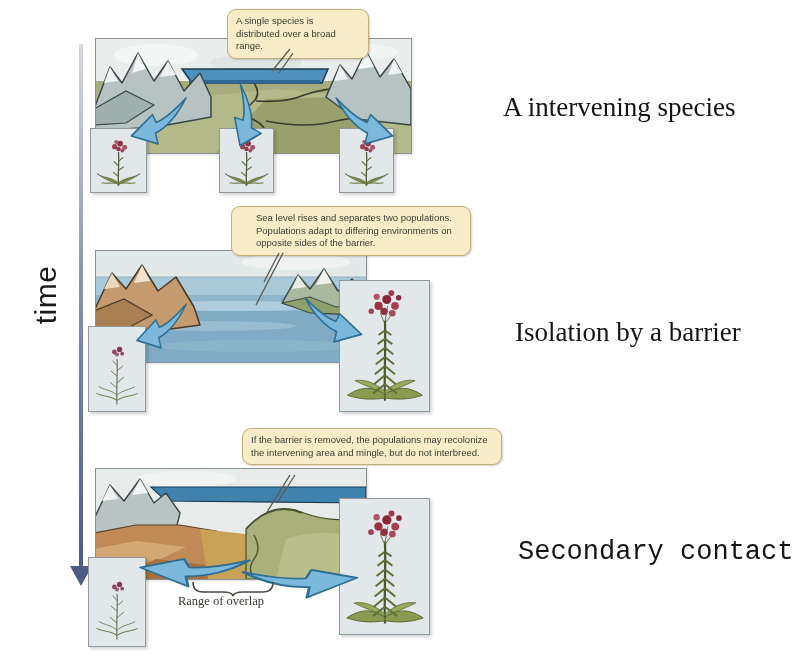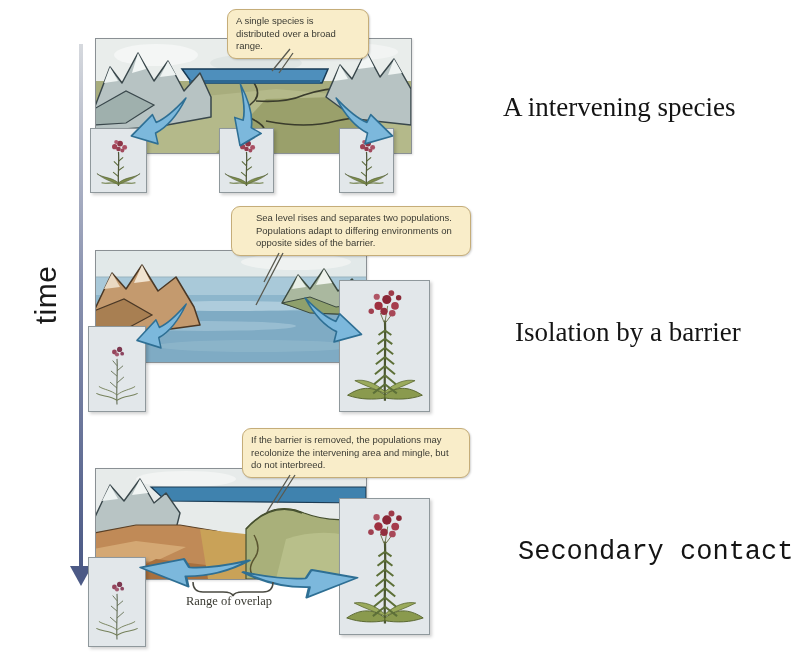--- a/index.html
+++ b/index.html
@@ -50,21 +50,21 @@
   .card svg{width:100%;height:100%;}
   
   .swoosh{position:absolute;z-index:3;overflow:visible;}
   
   .stage-label{
     position:absolute;font-family:"Liberation Serif",serif;font-size:27px;color:var(--label-ink);
     white-space:nowrap;
   }
   
   .overlap-label{
-    position:absolute;left:169px;top:594px;width:120px;text-align:center;z-index:4;
+    position:absolute;left:161px;top:594px;width:120px;text-align:center;z-index:4;
     font-family:"Liberation Serif",serif;font-size:12.5px;color:#3a3a32;
   }
   .brace{position:absolute;left:191px;top:581px;z-index:4;}
   #defs-box{position:absolute;width:0;height:0;overflow:hidden;}
 </style>
 </head>
 <body>
 
 <svg id="defs-box" aria-hidden="true">
   <defs>
@@ -245,21 +245,21 @@
     <path d="M-2,64 L40,56 L84,56 L120,62 L150,70 L150,110 L-2,110 Z" fill="#c08a57" stroke="#5a4026" stroke-width="1.2"></path>
     <path d="M-2,80 L40,72 L90,78 L60,92 L-2,96 Z" fill="#d4a874"></path>
     <path d="M20,110 L60,90 L110,96 L120,110 Z" fill="#a8703e"></path>
     <polygon points="104,60 158,66 158,110 112,110" fill="#c9a258"></polygon>
     <path d="M150,60 Q176,30 208,44 Q240,56 270,46 L270,110 L150,110 Z" fill="#a9b07a" stroke="#46502f" stroke-width="1.2"></path>
     <path d="M150,60 Q176,32 206,44" fill="none" stroke="#46502f" stroke-width="1.4"></path>
     <path d="M190,70 Q220,60 250,66 Q270,70 270,80 L270,110 L180,110 Z" fill="#b8bf8a"></path>
     <path d="M158,66 q8,14 0,24 q-8,12 2,20" fill="none" stroke="#5a5530" stroke-width="1.4"></path>
   </svg>
 
-  <div class="callout" style="left:242px;top:428px;width:228px;box-sizing:border-box;">
+  <div class="callout" style="left:242px;top:428px;width:260px;box-sizing:border-box;">
     <span>If the barrier is removed, the populations may recolonize the intervening area and mingle, but do not interbreed.</span>
   </div>
   <svg class="tail" style="left:262px;top:474px;" width="36" height="42" viewBox="0 0 36 42">
     <path d="M28,1 L5,38 M33,1 L15,29" stroke="#5a5a50" stroke-width="1.3" fill="none"></path>
   </svg>
 
   <div class="card" style="left:88px;top:557px;width:58px;height:90px;">
     <svg viewBox="0 0 58 87" preserveAspectRatio="xMidYMax meet">
         <use href="#plant-small"></use>
       </svg>

